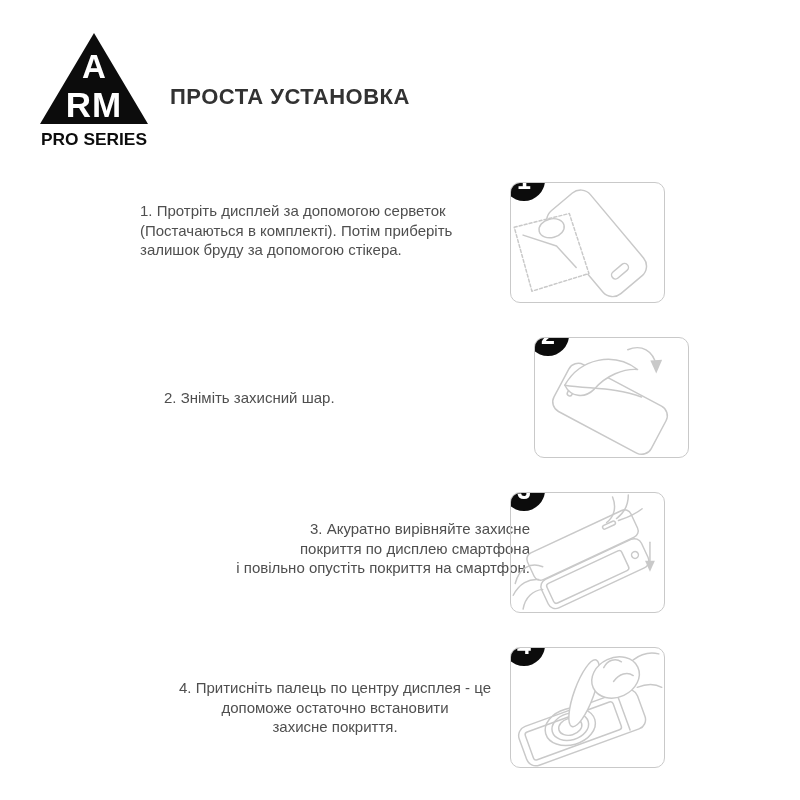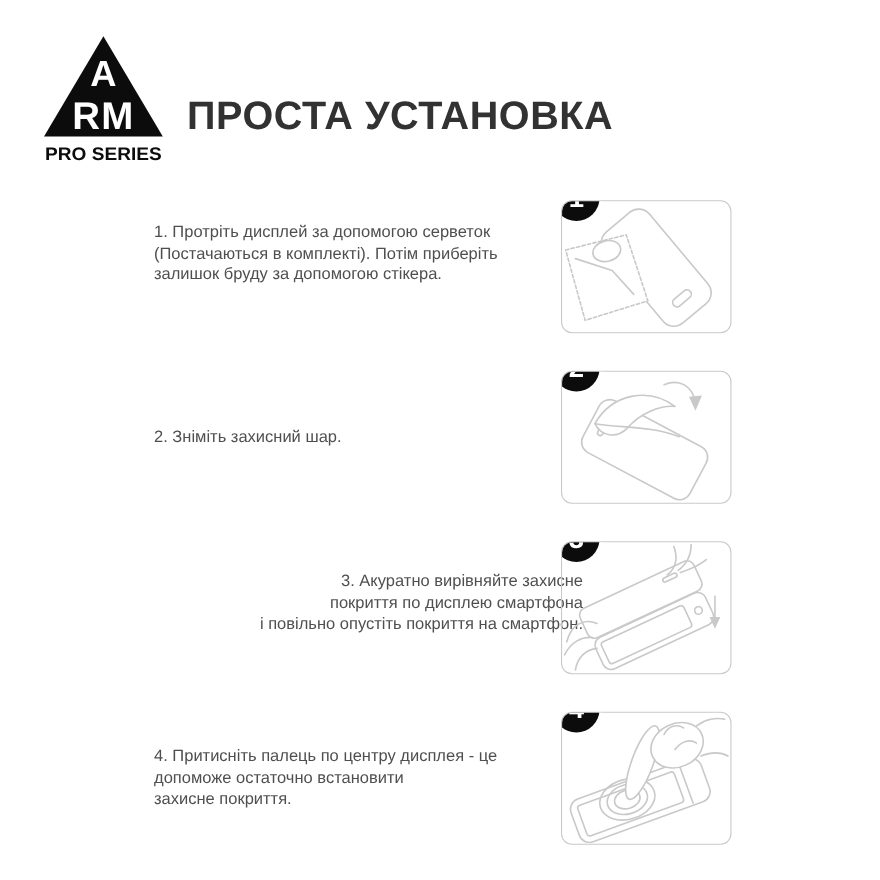--- a/index.html
+++ b/index.html
@@ -18,30 +18,30 @@
     width:800px;height:800px;
     background:var(--background);
     font-family:"Liberation Sans","DejaVu Sans",sans-serif;
   }
   .page{position:relative;width:800px;height:800px;overflow:hidden;background:var(--background);}
 
   
   .logo{position:absolute;left:38px;top:32px;width:112px;height:116px;color:var(--logo);}
   .page-title{
     position:absolute;left:170px;top:84px;margin:0;
-    font-size:36px;font-weight:700;letter-spacing:.5px;
+    font-size:22px;font-weight:700;letter-spacing:.5px;
     color:var(--title-text);
   }
 
   
   .step-row{position:absolute;left:0;width:666px;height:121px;}
   .step-row.r1{top:182px;}
-  .step-row.r2{top:337px;}
+  .step-row.r2{top:337px;margin-left:24px;}
   .step-row.r3{top:492px;}
-  .step-row.r4{top:647px;}
+  .step-row.r4{top:647px;text-align:center;}
 
   .step-text{
     position:absolute;left:140px;width:390px;margin:0;
     font-size:15px;line-height:1.3;color:var(--body-text);
     white-space:pre-line;
   }
   .r1 .step-text{top:19px;}
   .r2 .step-text{top:51px;}
   .r3 .step-text{top:27px;text-align:right;}
   .r4 .step-text{top:31px;}

